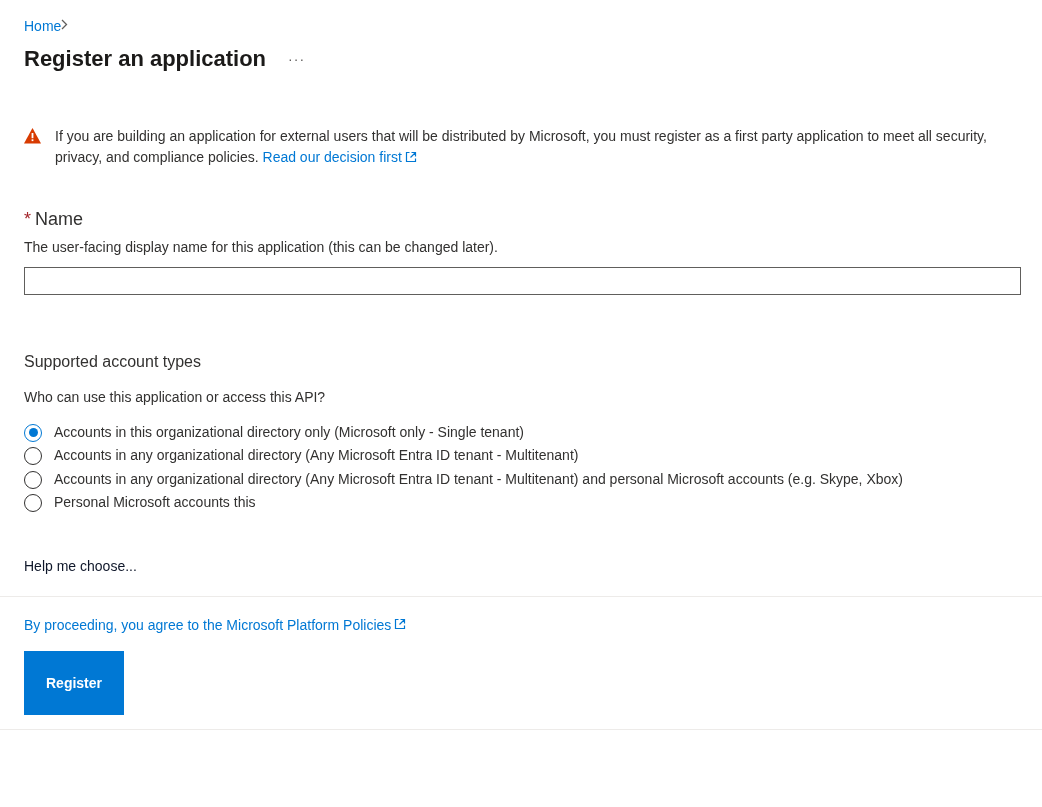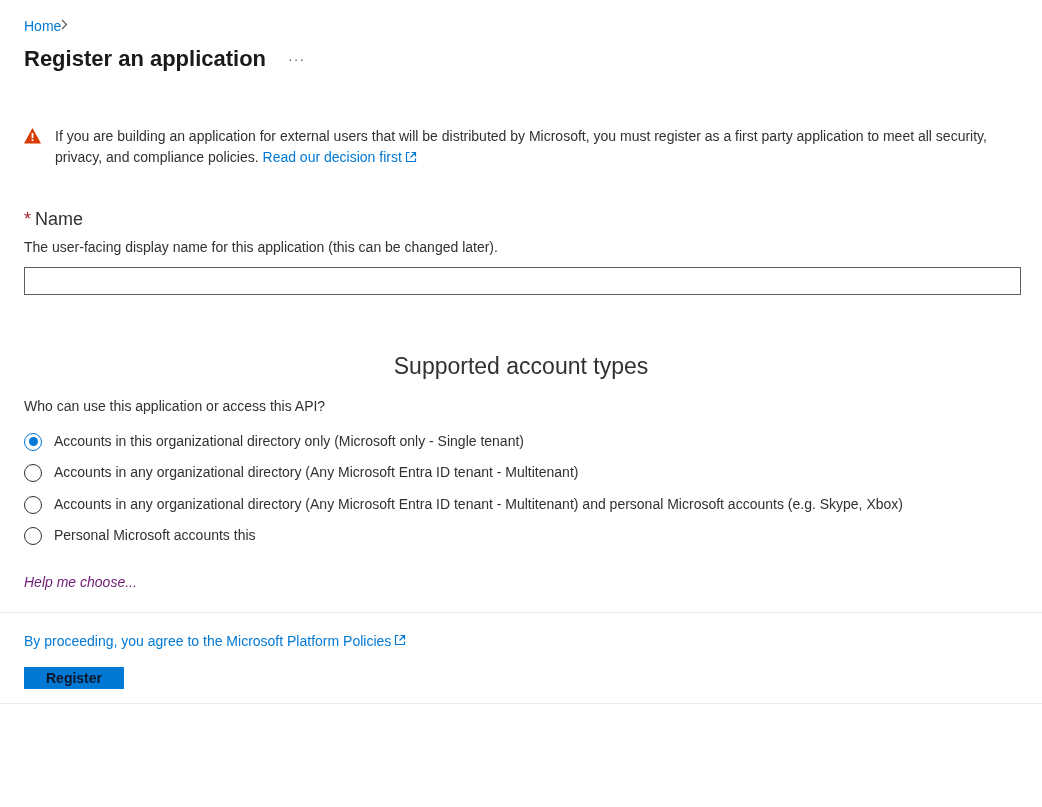--- a/index.html
+++ b/index.html
@@ -95,34 +95,33 @@
       height: 28px;
       border: 1px solid #605e5c;
       padding: 0 8px;
       font-size: 14px;
       font-family: inherit;
     }
     .section {
       margin-top: 58px;
     }
     .section-title {
-      font-size: 23px;
+      font-size: 16px;
       font-weight: 400;
       color: #323130;
       margin-bottom: 18px;
-      text-align: center;
     }
     .section-question {
       color: #323130;
       margin-bottom: 18px;
     }
     .radio-group {
       display: flex;
       flex-direction: column;
-      gap: 12px;
+      gap: 4px;
     }
     .radio-row {
       display: flex;
       align-items: flex-start;
       gap: 12px;
       cursor: pointer;
     }
     .radio-outer {
       flex-shrink: 0;
       width: 18px;
@@ -142,47 +141,46 @@
       height: 9px;
       border-radius: 50%;
       background: #0078d4;
     }
     .radio-label {
       line-height: 1.4;
       max-width: 960px;
     }
     .help-link {
       display: inline-block;
-      margin-top: 28px;
-      color: #701a75;
-      cursor: pointer;
-      text-decoration: none;
-      font-style: italic;
+      margin-top: 45px;
+      color: #0f172a;
+      cursor: pointer;
+      text-decoration: none;
     }
     .footer-divider {
       border: none;
       border-top: 1px solid #edebe9;
       margin: 22px -24px 0 -24px;
     }
     .footer {
       padding-top: 20px;
     }
     .agreement-link {
       color: #0078d4;
       text-decoration: none;
       cursor: pointer;
       display: inline-flex;
       align-items: center;
     }
     .register-btn {
       margin-top: 18px;
       background: #0078d4;
-      color: #0f172a;
-      border: none;
-      padding: 3px 22px;
+      color: #ffffff;
+      border: none;
+      padding: 24px 22px;
       font-size: 14px;
       font-weight: 600;
       cursor: pointer;
       font-family: inherit;
     }
     .bottom-divider {
       border: none;
       border-top: 1px solid #edebe9;
       margin: 14px -24px 0 -24px;
     }

